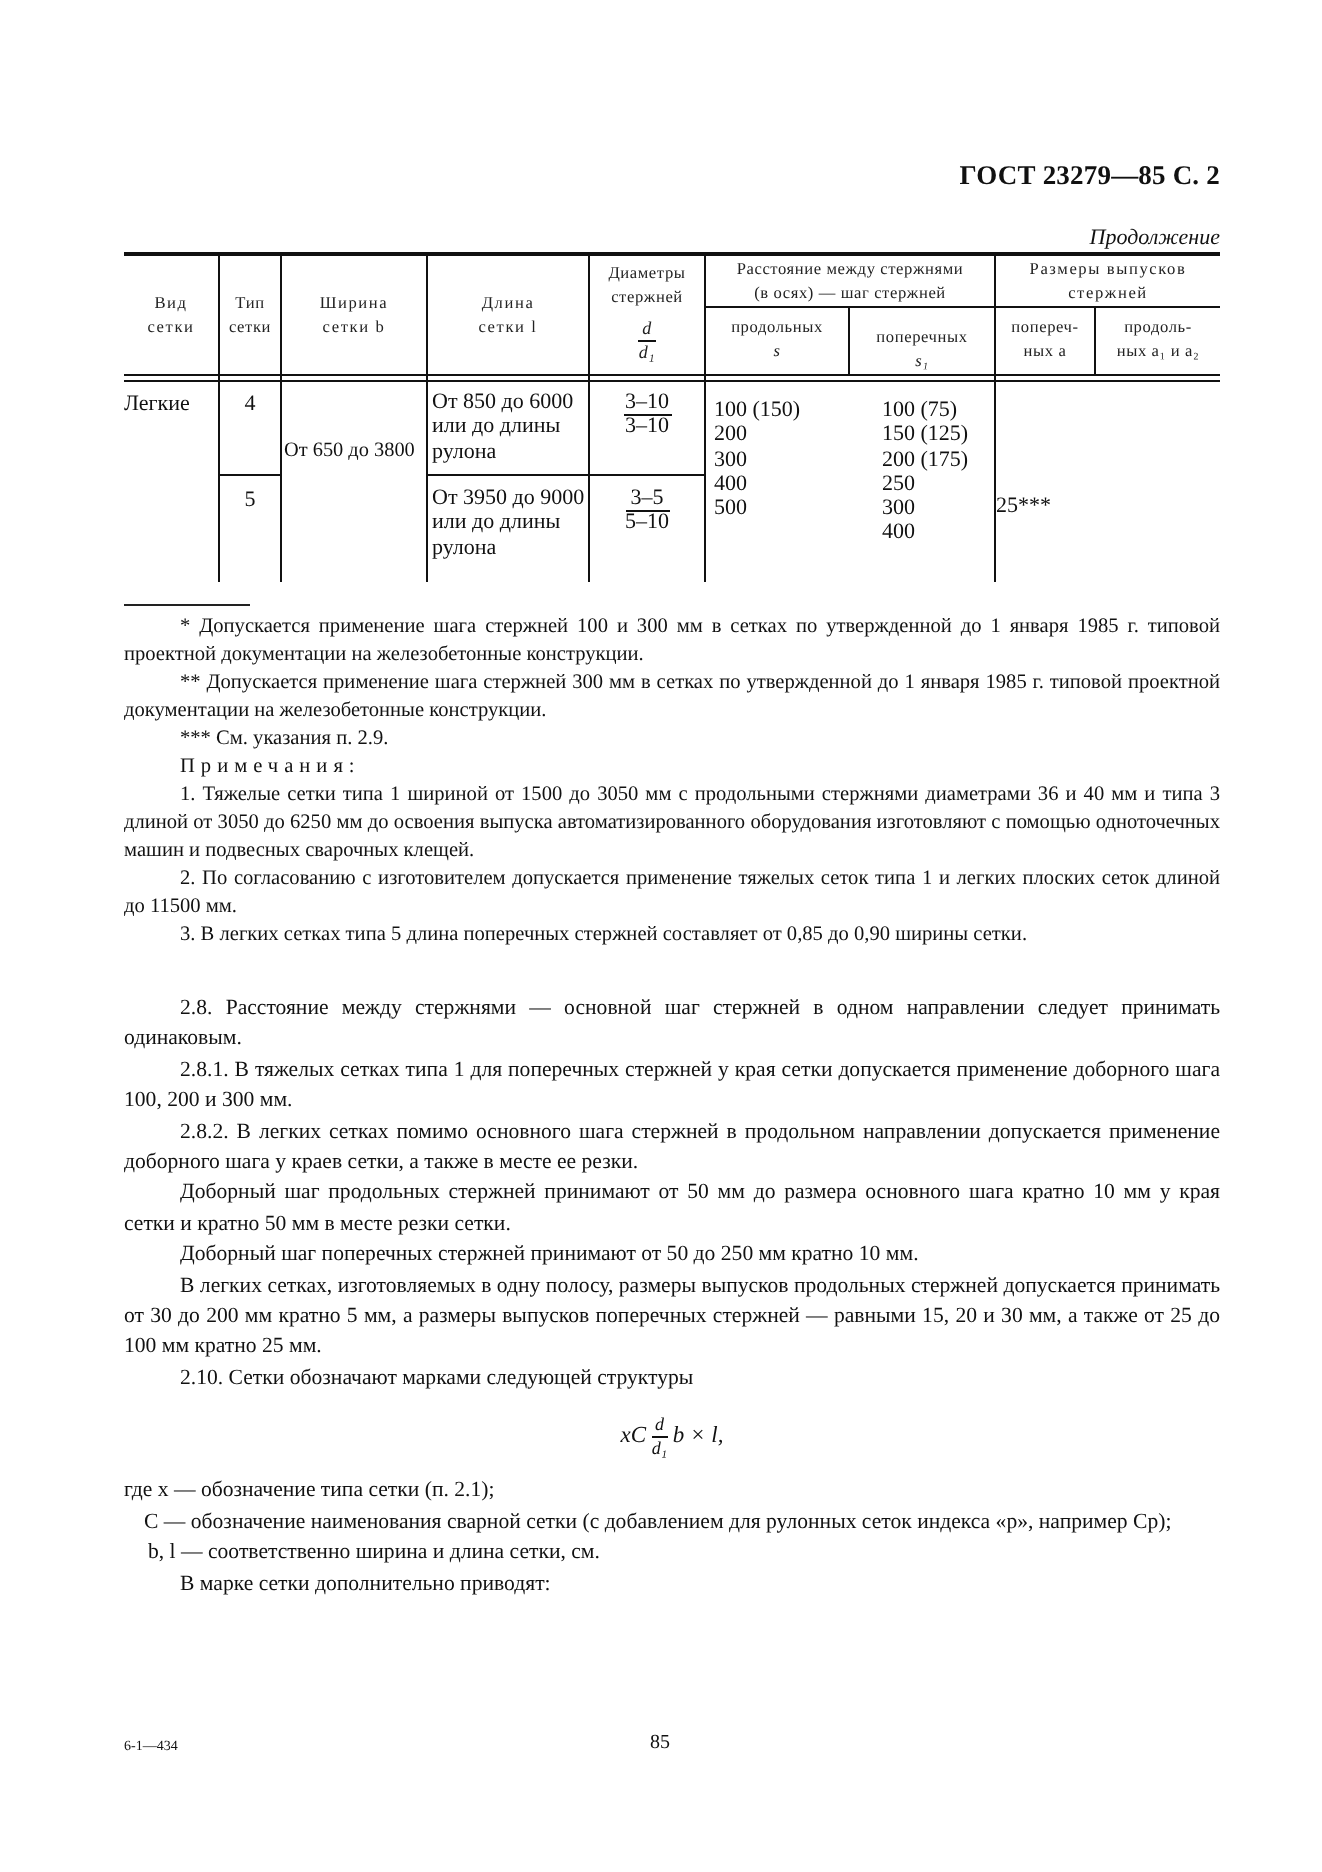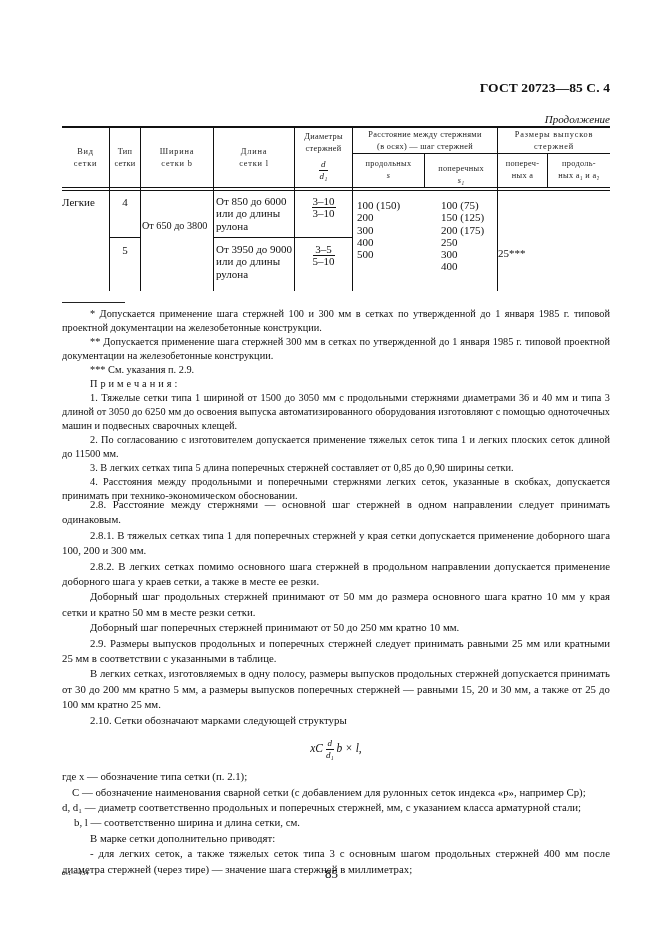--- a/index.html
+++ b/index.html
@@ -19,26 +19,26 @@
   .footnotes { left: 62px; top: 300px; width: 548px; font-size: 10.3px; line-height: 14px; }
   .rule { left: 62px; top: 302px; width: 63px; height: 1px; background: #222; }
   p { margin: 0; }
   .ind { text-indent: 28px; text-align: justify; }
   .spaced { letter-spacing: 3px; }
   .maintext { left: 62px; top: 497px; width: 548px; font-size: 10.8px; line-height: 15.4px; }
   .formula { text-align: center; font-style: italic; font-size: 11.5px; margin: 10px 0 8px 0; }
   .formula .frac { font-size: 9px; vertical-align: middle; }
   .hang { padding-left: 48px; text-indent: -38px; text-align: justify; }
   .footer-left { left: 62px; top: 869px; font-size: 7px; }
-  .footer-num { left: 325px; top: 866px; font-size: 13px; }
+  .footer-num { left: 325px; top: 866px; font-size: 10px; }
 </style>
 </head>
 <body>
 
-<div class="abs header">ГОСТ 20723—85 С. 4</div>
+<div class="abs header">ГОСТ 23279—85 С. 2</div>
 <div class="abs cont">Продолжение</div>
 
 <div class="abs tbl">
 
   <div class="line" style="left:0;top:0;width:548px;height:2px;"></div>
   <div class="line" style="left:290px;top:27px;width:258px;height:1px;"></div>
   <div class="line" style="left:0;top:61px;width:548px;height:1px;"></div>
   <div class="line" style="left:0;top:64px;width:548px;height:1px;"></div>
   <div class="line" style="left:47px;top:111px;width:31px;height:1px;"></div>
   <div class="line" style="left:151px;top:111px;width:139px;height:1px;"></div>
@@ -152,42 +152,38 @@
 
 <div class="abs rule"></div>
 <div class="abs footnotes" style="top:307px;">
   <p class="ind">* Допускается применение шага стержней 100 и 300 мм в сетках по утвержденной до 1 января 1985 г. типовой проектной документации на железобетонные конструкции.</p>
   <p class="ind">** Допускается применение шага стержней 300 мм в сетках по утвержденной до 1 января 1985 г. типовой проектной документации на железобетонные конструкции.</p>
   <p class="ind">*** См. указания п. 2.9.</p>
   <p class="ind spaced">Примечания:</p>
   <p class="ind">1. Тяжелые сетки типа 1 шириной от 1500 до 3050 мм с продольными стержнями диаметрами 36 и 40 мм и типа 3 длиной от 3050 до 6250 мм до освоения выпуска автоматизированного оборудования изготовляют с помощью одноточечных машин и подвесных сварочных клещей.</p>
   <p class="ind">2. По согласованию с изготовителем допускается применение тяжелых сеток типа 1 и легких плоских сеток длиной до 11500 мм.</p>
   <p class="ind">3. В легких сетках типа 5 длина поперечных стержней составляет от 0,85 до 0,90 ширины сетки.</p>
-  <p class="ind">4. Расстояния между продольными и поперечными стержнями легких сеток, указанные в скобках, допускается принимать при технико-экономическом обосновании.</p>
 </div>
 
 <div class="abs maintext">
   <p class="ind">2.8. Расстояние между стержнями — основной шаг стержней в одном направлении следует принимать одинаковым.</p>
   <p class="ind">2.8.1. В тяжелых сетках типа 1 для поперечных стержней у края сетки допускается применение доборного шага 100, 200 и 300 мм.</p>
   <p class="ind">2.8.2. В легких сетках помимо основного шага стержней в продольном направлении допускается применение доборного шага у краев сетки, а также в месте ее резки.</p>
   <p class="ind">Доборный шаг продольных стержней принимают от 50 мм до размера основного шага кратно 10 мм у края сетки и кратно 50 мм в месте резки сетки.</p>
   <p class="ind">Доборный шаг поперечных стержней принимают от 50 до 250 мм кратно 10 мм.</p>
-  <p class="ind">2.9. Размеры выпусков продольных и поперечных стержней следует принимать равными 25 мм или кратными 25 мм в соответствии с указанными в таблице.</p>
   <p class="ind">В легких сетках, изготовляемых в одну полосу, размеры выпусков продольных стержней допускается принимать от 30 до 200 мм кратно 5 мм, а размеры выпусков поперечных стержней — равными 15, 20 и 30 мм, а также от 25 до 100 мм кратно 25 мм.</p>
   <p class="ind">2.10. Сетки обозначают марками следующей структуры</p>
   <div class="formula">
     <span>xC</span>
     <span class="frac">
       <span class="num">d</span>
       <span class="den">d₁</span>
     </span>
     <span>b × l,</span>
   </div>
   <p>где x — обозначение типа сетки (п. 2.1);</p>
   <p class="hang">C — обозначение наименования сварной сетки (с добавлением для рулонных сеток индекса «р», например Ср);</p>
-  <p class="hang" style="padding-left:38px;text-indent:-38px;">d, d₁ — диаметр соответственно продольных и поперечных стержней, мм, с указанием класса арматурной стали;</p>
   <p class="hang" style="padding-left:14px;text-indent:-2px;">b, l — соответственно ширина и длина сетки, см.</p>
   <p class="ind">В марке сетки дополнительно приводят:</p>
-  <p class="ind">- для легких сеток, а также тяжелых сеток типа 3 с основным шагом продольных стержней 400 мм после диаметра стержней (через тире) — значение шага стержней в миллиметрах;</p>
 </div>
 
 <div class="abs footer-left">6-1—434</div>
 <div class="abs footer-num">85</div>
 
 </body></html>

